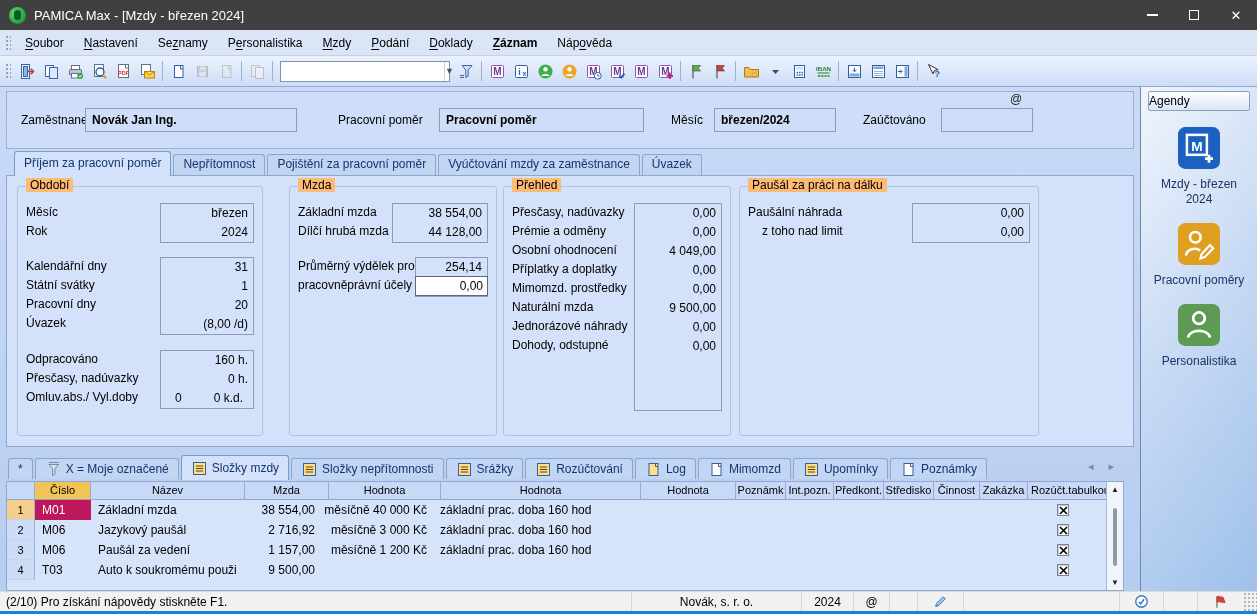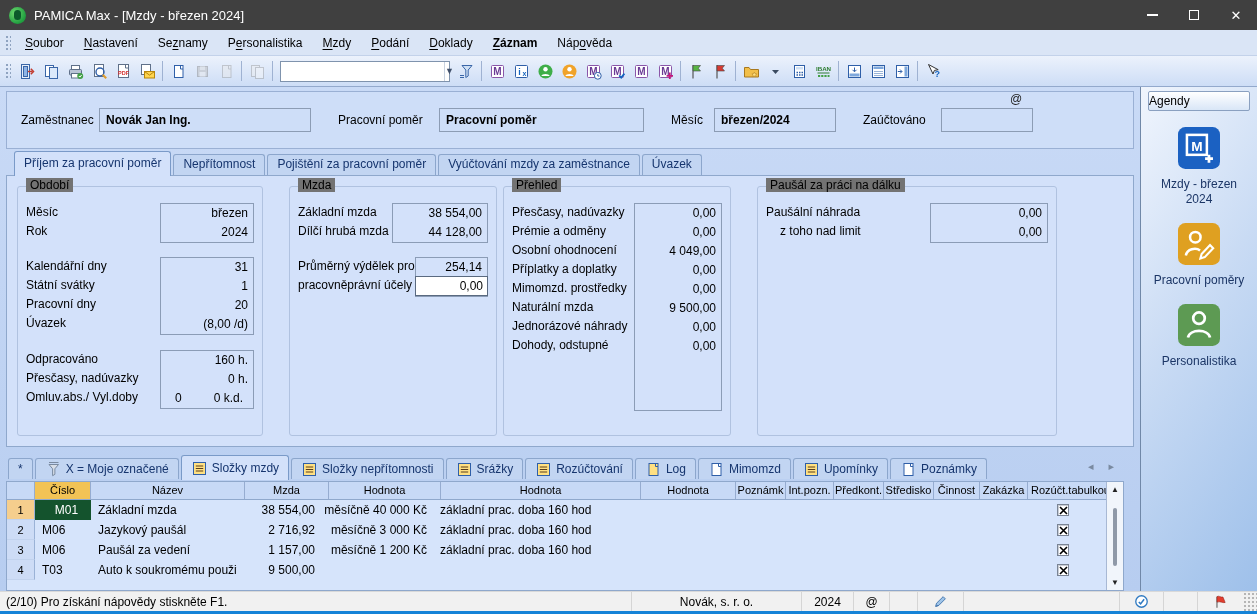--- a/index.html
+++ b/index.html
@@ -46,21 +46,21 @@
   .rh-at { position:absolute; top:0px; font-size:12px; color:#222; }
 
   
   .tabs-row { display:flex; align-items:flex-end; height:26px; padding-left:8px; flex:0 0 auto; position:relative; z-index:2; }
   .tab { height:21px; line-height:19px; padding:0 9px; background:#c2d5f2; border:1px solid #8ca6cc; border-bottom:none; border-radius:3px 3px 0 0; margin-right:2px; color:#16356e; cursor:default; white-space:nowrap; }
   .tab.active { height:25px; line-height:23px; background:#d3e1fa; border-color:#7a9ac8; margin-bottom:-1px; }
 
   
   .page { height:272px; background:#d3e1fa; border:1px solid #8fa8cc; position:relative; flex:0 0 auto; }
   .group { position:absolute; top:10px; height:250px; border:1px solid #b0c2e0; border-radius:3px; }
-  .gtitle { position:absolute; top:-9px; left:8px; background:#737373; padding:0 4px; }
+  .gtitle { position:absolute; top:-9px; left:8px; background:#fdba74; padding:0 4px; }
   .fblock { position:absolute; left:8px; right:8px; display:flex; }
   .flabels { flex:1; }
   .flabels div, .valbox .vrow { height:19px; line-height:19px; white-space:nowrap; }
   .valbox { border:1px solid #8b9cb6; background:#d3e1fa; }
   .vrow { text-align:right; padding:0 5px; }
   .vrow.split { display:flex; justify-content:space-between; padding:0 10px 0 14px; }
   .vrow input { width:100%; height:18px; border:none; outline:1px solid #5a6a80; background:#fff; text-align:right; font-size:12px; font-family:inherit; padding:0 4px; }
   .indent { padding-left:14px; }
 
   
@@ -71,21 +71,21 @@
 
   
   .grid { margin-top:2px; width:1118px; flex:1; border:1px solid #8fa8cc; background:#d6e4fb; position:relative; overflow:hidden; }
   .ghead { display:flex; height:18px; background:#c7d9f6; border-bottom:1px solid #8fa8cc; }
   .ghead .hc { border-right:1px solid #96acd0; font-size:11px; line-height:17px; text-align:center; overflow:hidden; white-space:nowrap; }
   .ghead .hc.hl { background:#f2c355; }
   .grow { display:flex; height:20px; }
   .grow .c { line-height:20px; overflow:hidden; white-space:nowrap; }
   .grow .num { background:#cddcf6; border-right:1px solid #9ab2d6; border-bottom:1px solid #c2d3ee; text-align:center; font-size:11px; }
   .grow .num.sel { background:#f5ce8d; }
-  .grow .c.selcell { background:#14532d; color:#fff;text-align:center; }
+  .grow .c.selcell { background:#be185d; color:#fff; }
   .c.r { text-align:right; padding-right:6px; }
   .c.l { padding-left:7px; }
   .c.ctr { display:flex; align-items:center; justify-content:center; }
   .cb { width:12px; height:12px; background:#fff; border:1px solid #7a8494; box-shadow:inset 1px 1px 0 #c9cdd5; display:flex; align-items:center; justify-content:center; }
   .vscroll { position:absolute; top:0; right:0; bottom:0; width:17px; background:#f1f5fb; border-left:1px solid #a8b8d4; }
   .vs-arrow { height:15px; display:flex; align-items:center; justify-content:center; font-size:8px; color:#222; }
   .vs-arrow.down { position:absolute; bottom:0; left:0; right:0; }
   .vs-thumb { position:absolute; left:6px; width:4px; top:26px; height:58px; background:#8f99a8; border-radius:2px; }
 
   
@@ -347,21 +347,21 @@
           </svg>
         </div>
       </div>
   </div>
 
   <div class="main">
     <div class="content">
 
       <div class="rec-panel">
         <div class="rh-label" style="left:14px">Zaměstnanec</div>
-        <div class="rh-field" style="left:92px;width:212px">Novák Jan Ing.</div>
+        <div class="rh-field" style="left:78px;width:212px">Novák Jan Ing.</div>
         <div class="rh-label" style="left:331px">Pracovní poměr</div>
         <div class="rh-field" style="left:432px;width:205px">Pracovní poměr</div>
         <div class="rh-label" style="left:664px">Měsíc</div>
         <div class="rh-field" style="left:707px;width:122px">březen/2024</div>
         <div class="rh-label" style="left:856px">Zaúčtováno</div>
         <div class="rh-field" style="left:934px;width:92px"></div>
         <div class="rh-at" style="left:1003px">@</div>
       </div>
 
       <div class="tabs-row" id="page-tabs">
@@ -462,21 +462,21 @@
                 <div class="vrow">4 049,00</div>
                 <div class="vrow">0,00</div>
                 <div class="vrow">0,00</div>
                 <div class="vrow">9 500,00</div>
                 <div class="vrow">0,00</div>
                 <div class="vrow">0,00</div>
               </div>
           </div>
         </div>
 
-        <div class="group" style="left:750px;width:300px">
+        <div class="group" style="left:732px;width:300px">
           <div class="gtitle">Paušál za práci na dálku</div>
           <div class="fblock" style="top:16px">
             <div class="flabels" id="pausal-labels">
                 <div>Paušální náhrada</div>
                 <div class="indent">z toho nad limit</div>
               </div>
             <div class="valbox" style="width:118px" id="pausal-values">
                 <div class="vrow">0,00</div>
                 <div class="vrow">0,00</div>
               </div>

